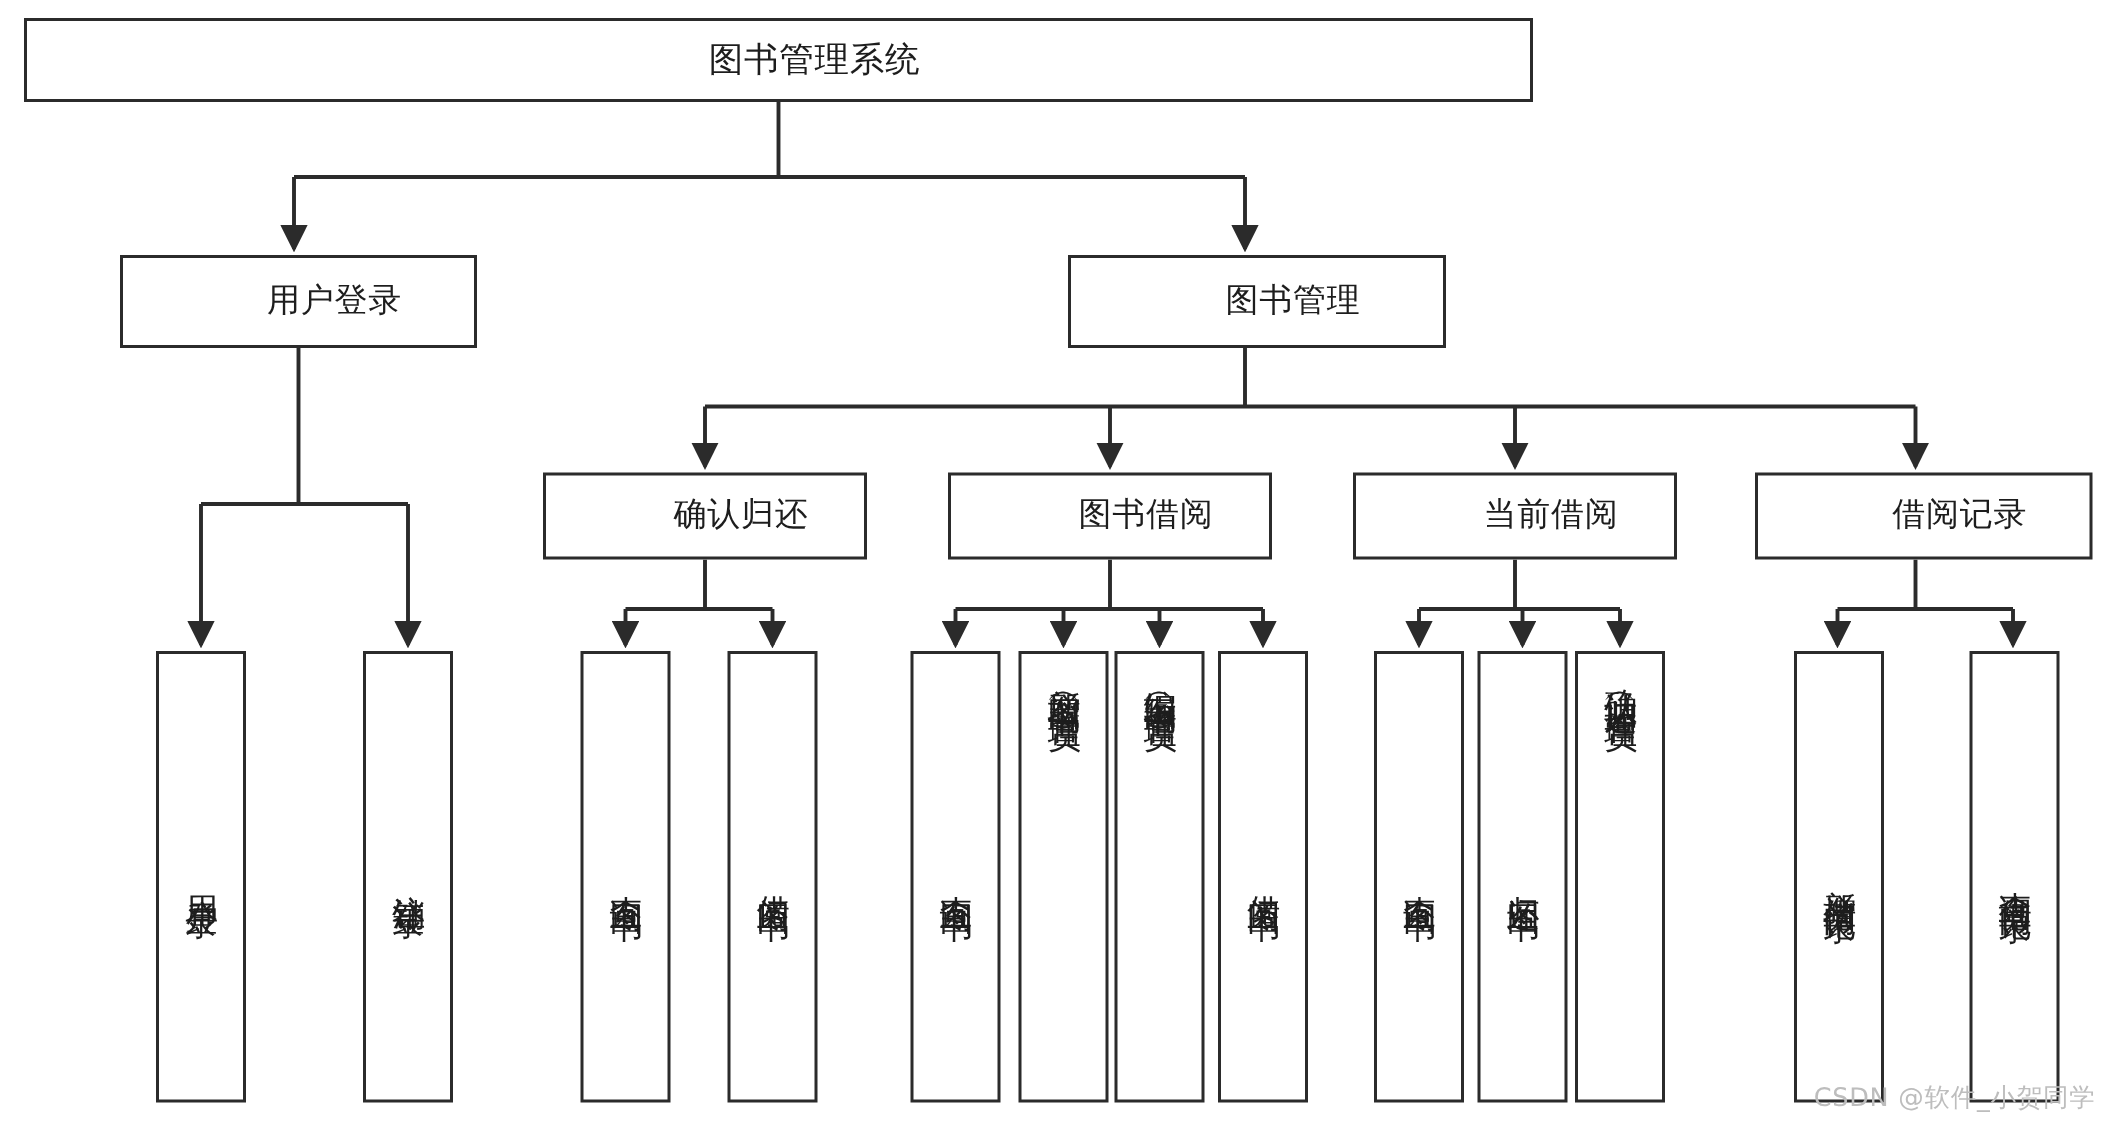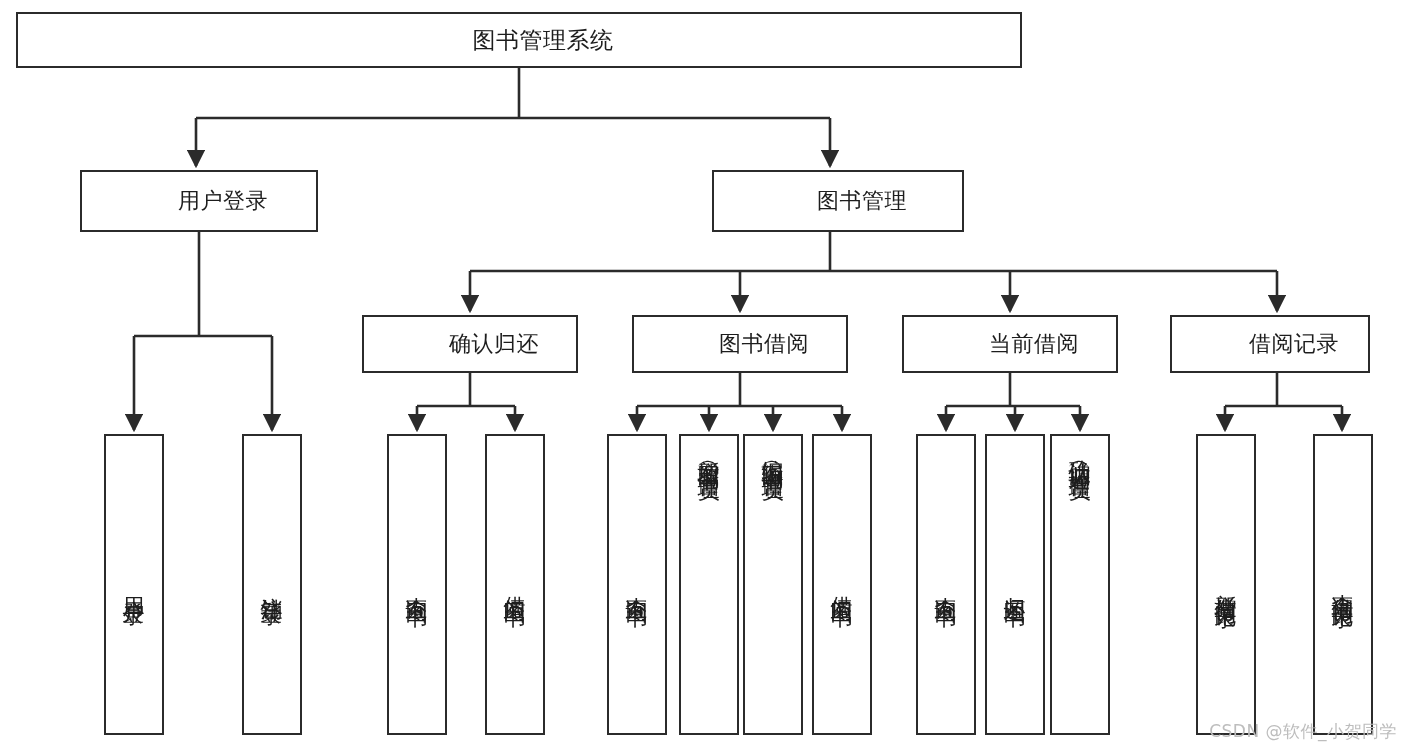--- a/index.html
+++ b/index.html
@@ -130,21 +130,21 @@
 
   <div class="node horiz" style="left:362px;top:315px;width:216px;height:58px;">
     <span class="label">确认归还</span>
   </div>
   <div class="node horiz" style="left:902px;top:315px;width:216px;height:58px;">
     <span class="label">当前借阅</span>
   </div>
   <div class="node horiz" style="left:632px;top:315px;width:216px;height:58px;">
     <span class="label">图书借阅</span>
   </div>
-  <div class="node horiz" style="left:1170px;top:315px;width:200px;height:58px;">
+  <div class="node horiz" style="left:1170px;top:315px;width:225px;height:58px;">
     <span class="label">借阅记录</span>
   </div>
 
   <div class="node vert" style="left:104px;top:434px;width:60px;height:301px;">
     <span class="label">用户登录</span>
   </div>
   <div class="node vert" style="left:242px;top:434px;width:60px;height:301px;">
     <span class="label">注销登录</span>
   </div>
 

